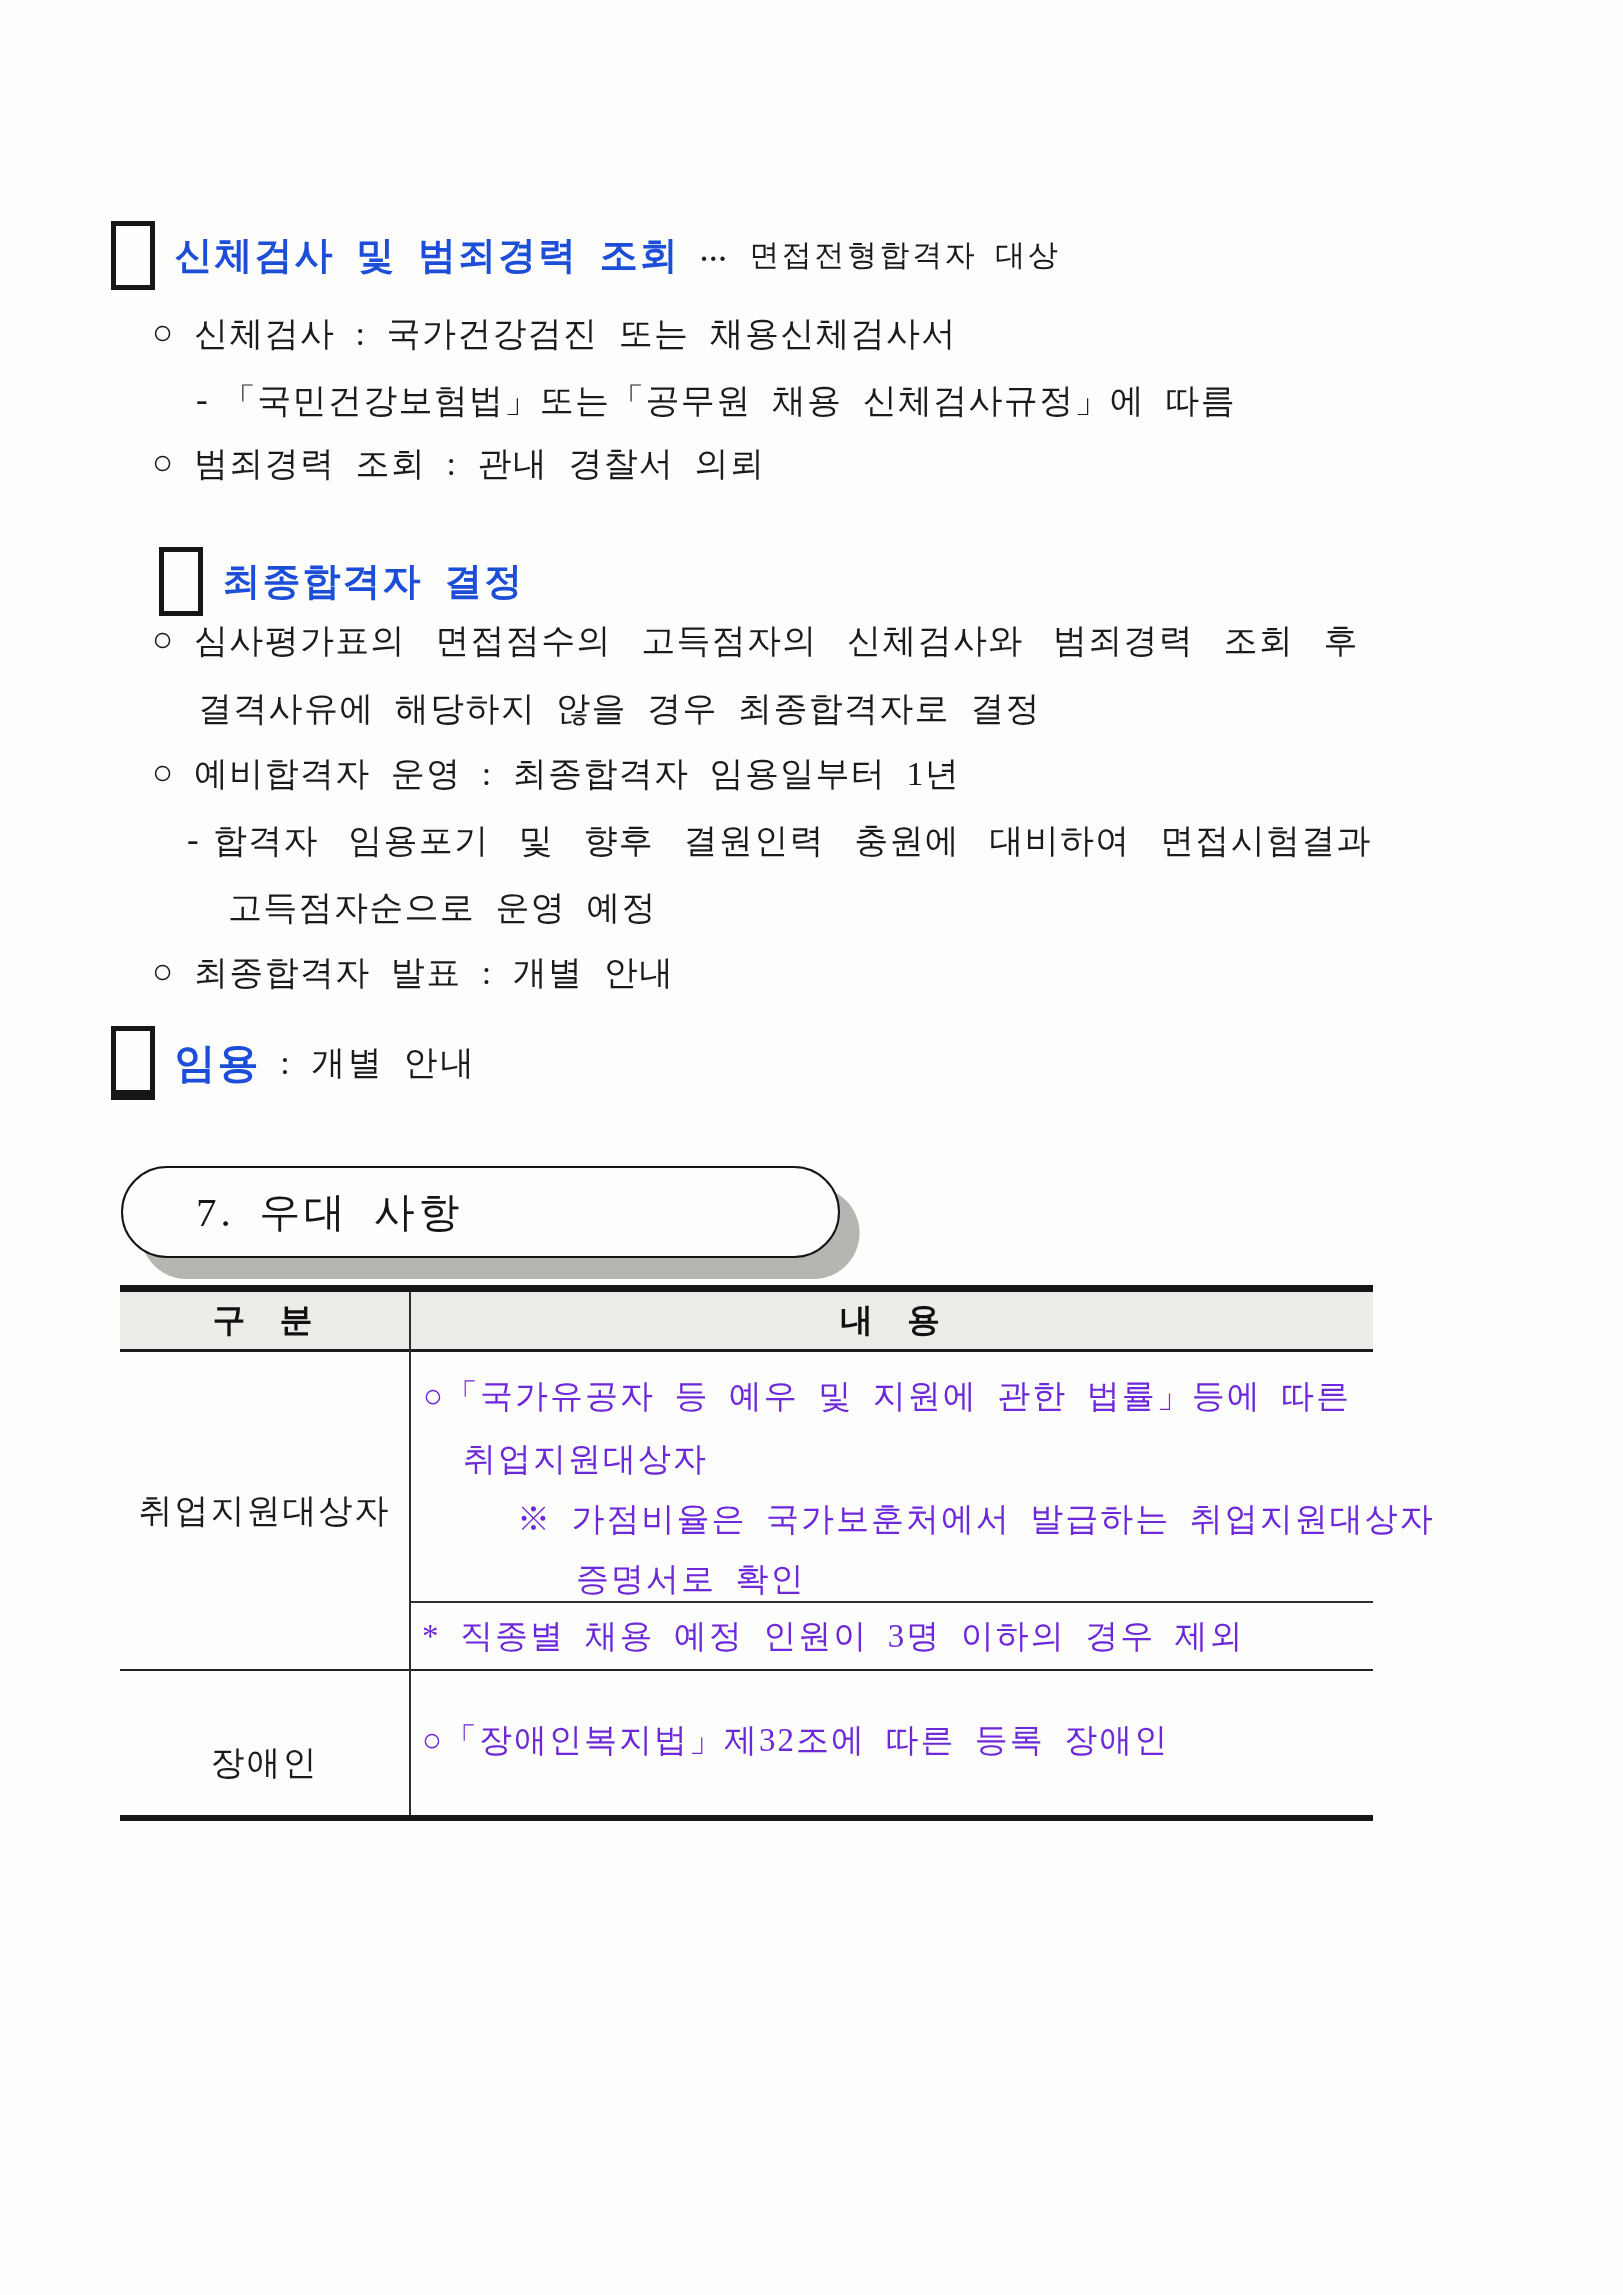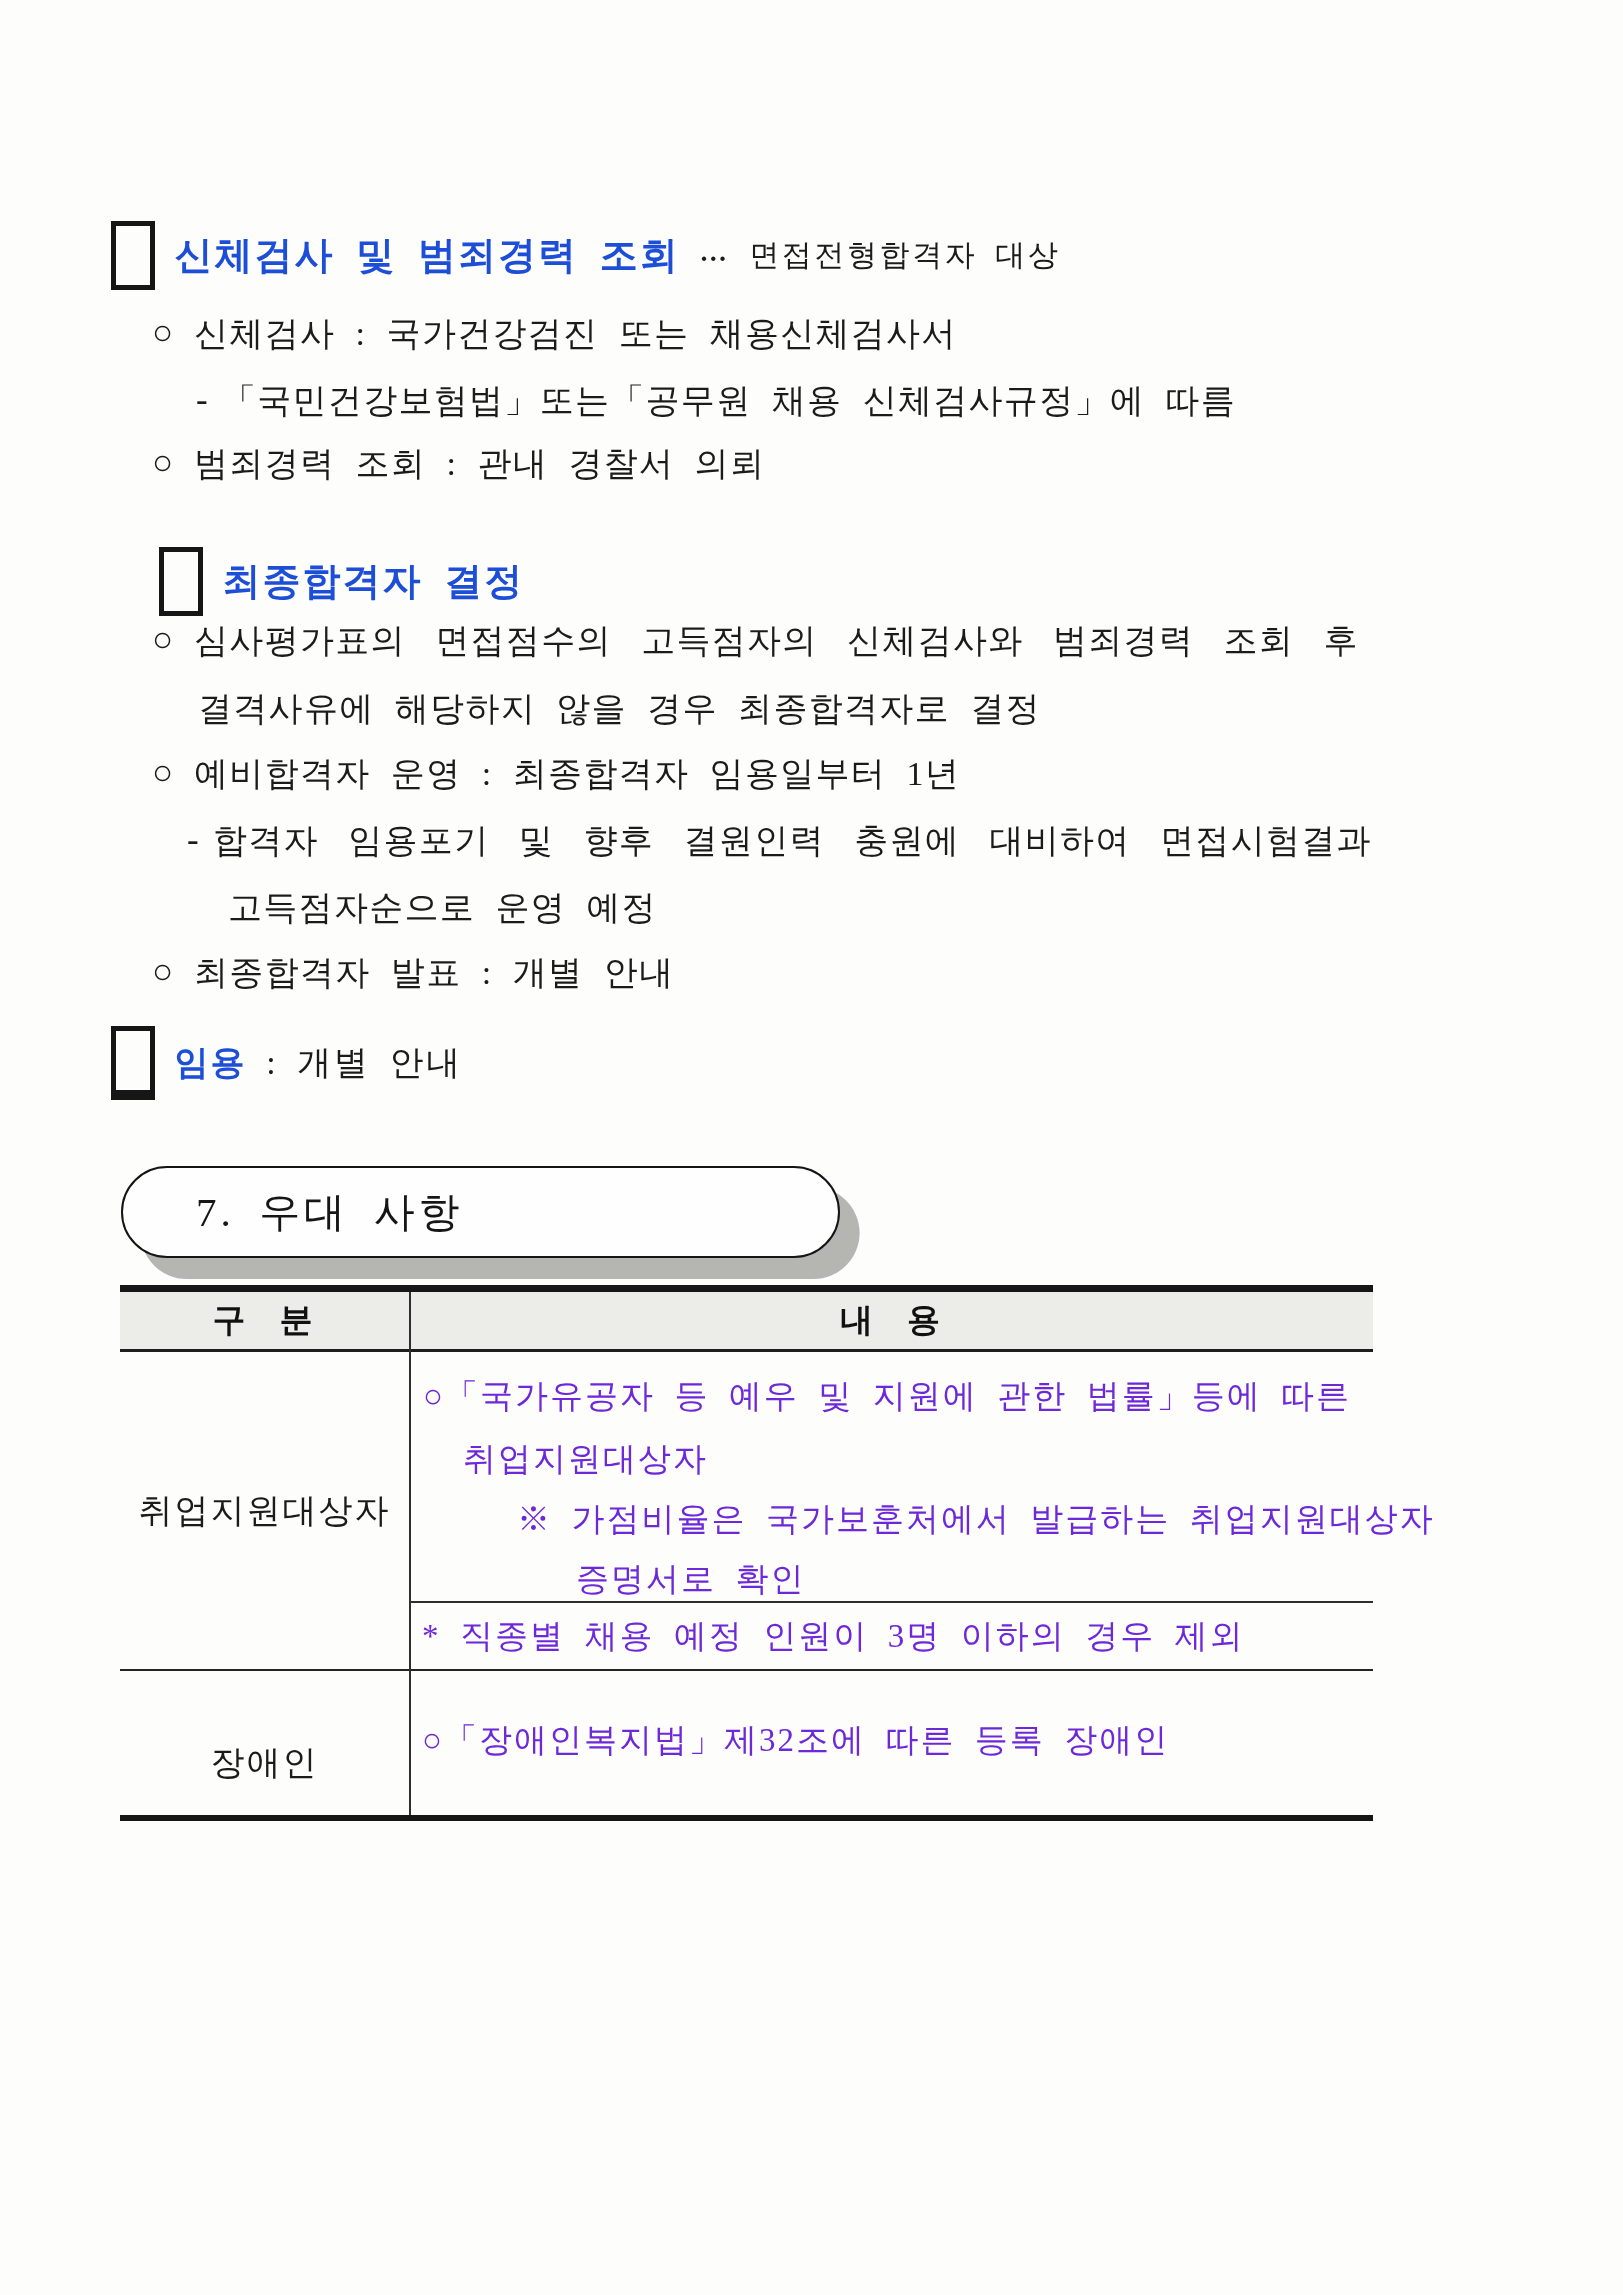--- a/index.html
+++ b/index.html
@@ -108,21 +108,21 @@
     <span class="btext">고득점자순으로 운영 예정</span>
   </div>
 
   <div class="brow" style="left:152px;top:953px;">
     <span class="bmark">○</span>
     <span class="btext">최종합격자 발표 : 개별 안내</span>
   </div>
 
   <div class="hrow" style="left:111px;top:1026px;">
     <span class="cbx heavy"></span>
-    <span class="htitle" style="font-size:34px;">임용</span>
+    <span class="htitle" style="font-size:41px;">임용</span>
     <span class="hnote" style="font-size:34px;">: 개별 안내</span>
   </div>
 
   <div class="banner">
     <span class="banner-title">7. 우대 사항</span>
   </div>
 
   <div class="tbl">
     <div class="t-hdr-bg"></div>
     <div class="tline t-top"></div>

